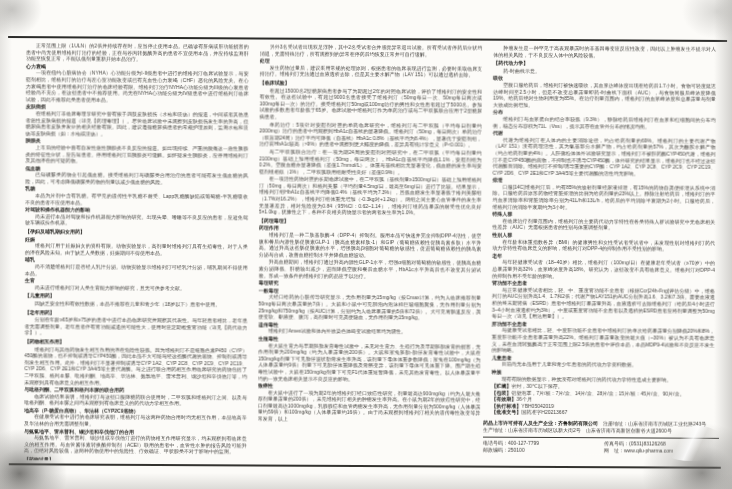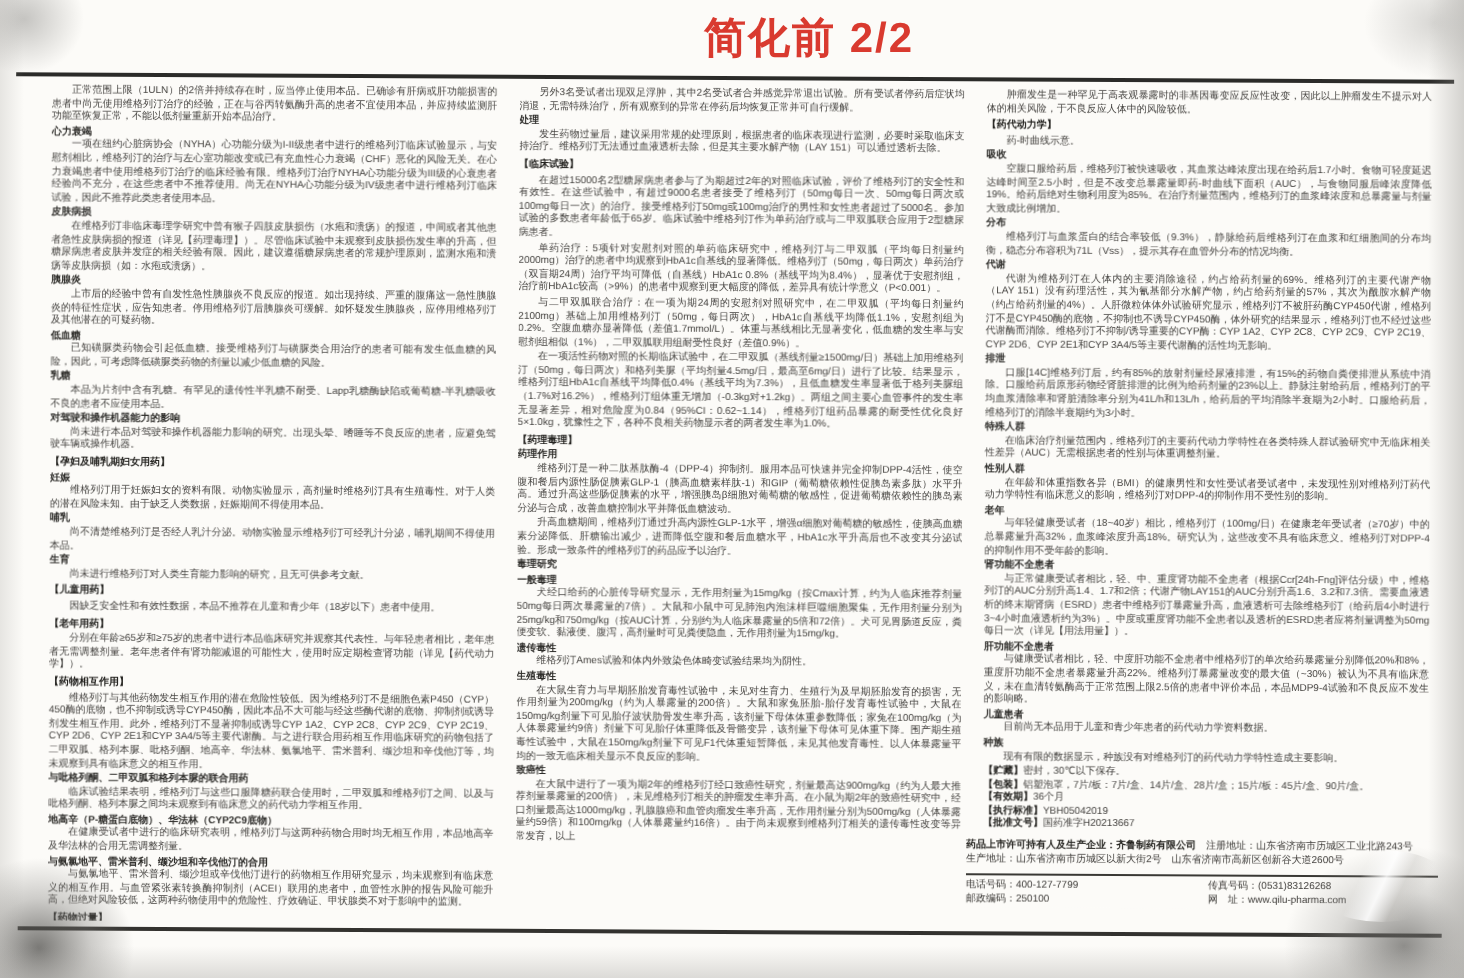--- a/index.html
+++ b/index.html
@@ -63,21 +63,20 @@
   #sh-bottom{left:0;bottom:0;width:732px;height:16px;
     background:linear-gradient(to top,rgba(160,158,154,0.35),rgba(180,178,174,0) 100%);}
   #wrinkle{right:6px;bottom:28px;width:70px;height:36px;border-radius:50%;
     background:linear-gradient(115deg,rgba(255,255,255,0.0) 35%,rgba(255,255,255,0.85) 50%,rgba(200,198,194,0.35) 62%,rgba(255,255,255,0) 75%);}
 </style>
 </head>
 <body>
 
 <div id="photo">
 
-  <div id="title-overlay" style="color:#d93a2f;">简化前 2/2</div>
 
   <div id="paper">
     <div class="rule-top"></div>
     <div id="cols">
         <div class="col">
           <div class="p">正常范围上限（1ULN）的2倍并持续存在时，应当停止使用本品。已确诊有肝病或肝功能损害的患者中尚无使用维格列汀治疗的经验，正在与谷丙转氨酶升高的患者不宜使用本品，并应持续监测肝功能至恢复正常，不能以低剂量重新开始本品治疗。</div>
           <div class="h">心力衰竭</div>
           <div class="p">一项在纽约心脏病协会（NYHA）心功能分级为I-II级患者中进行的维格列汀临床试验显示，与安慰剂相比，维格列汀的治疗与左心室功能改变或已有充血性心力衰竭（CHF）恶化的风险无关。在心力衰竭患者中使用维格列汀治疗的临床经验有限。维格列汀治疗NYHA心功能分级为III级的心衰患者经验尚不充分，在这些患者中不推荐使用。尚无在NYHA心功能分级为IV级患者中进行维格列汀临床试验，因此不推荐此类患者使用本品。</div>
           <div class="h">皮肤病损</div>
           <div class="p">在维格列汀非临床毒理学研究中曾有猴子四肢皮肤损伤（水疱和溃疡）的报道，中间或者其他患者急性皮肤病损的报道（详见【药理毒理】）。尽管临床试验中未观察到皮肤损伤发生率的升高，但糖尿病患者皮肤并发症的相关经验有限。因此，建议遵循糖尿病患者的常规护理原则，监测水疱和溃疡等皮肤病损（如：水疱或溃疡）。</div>

